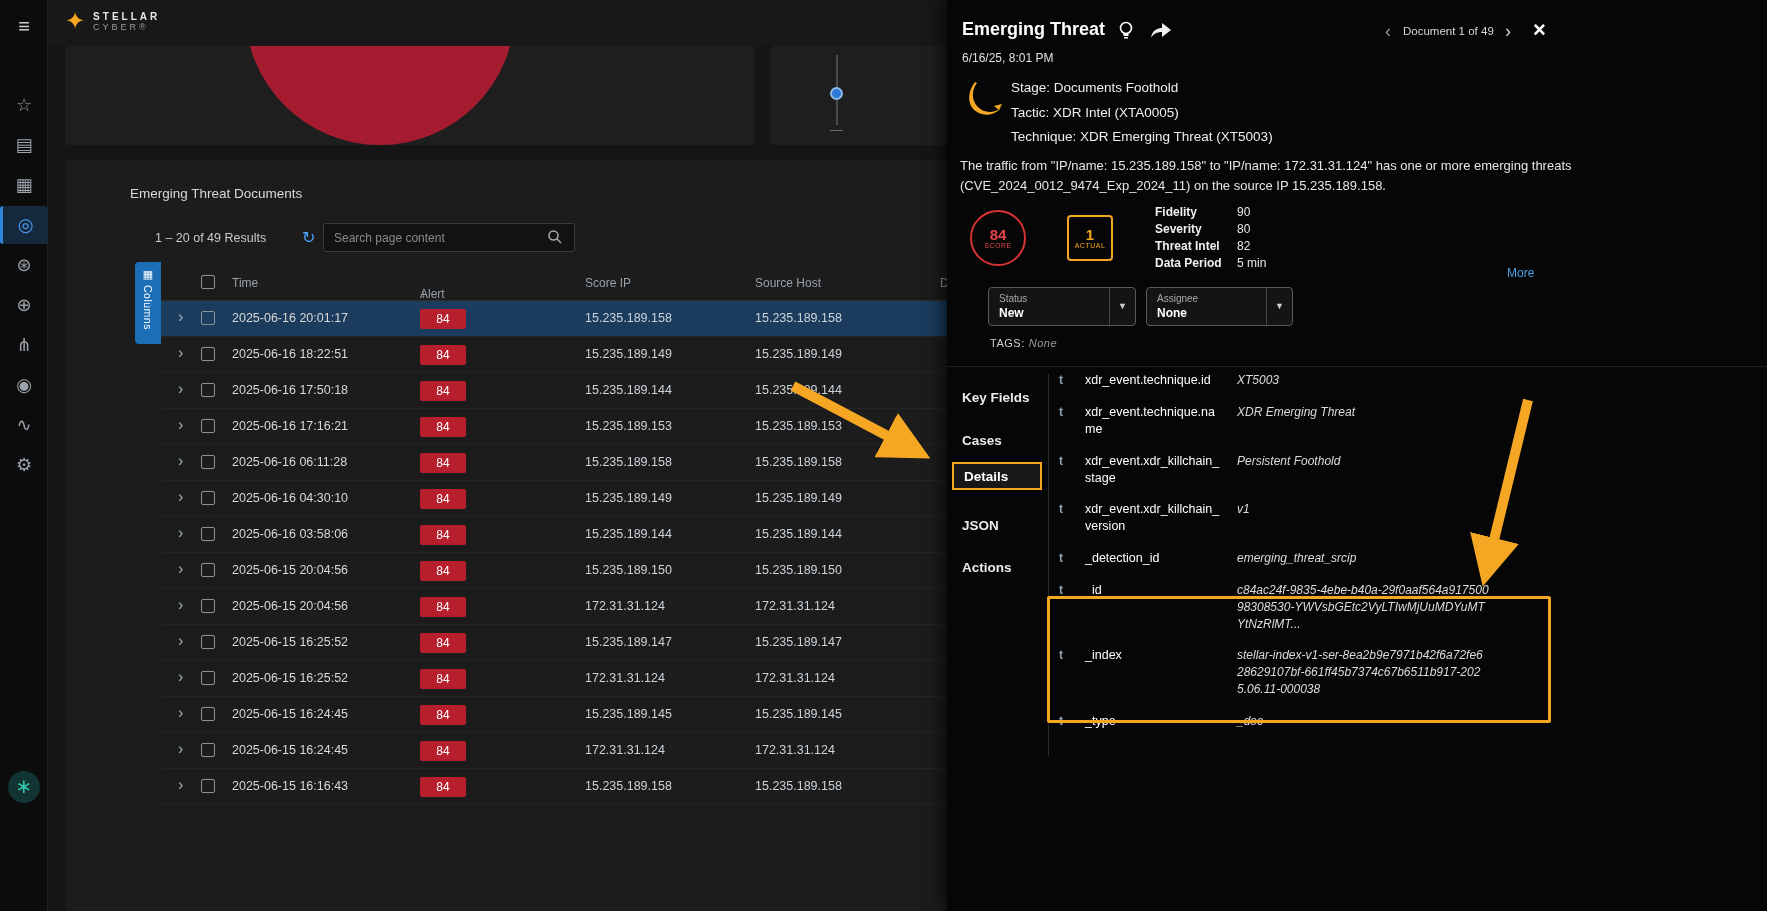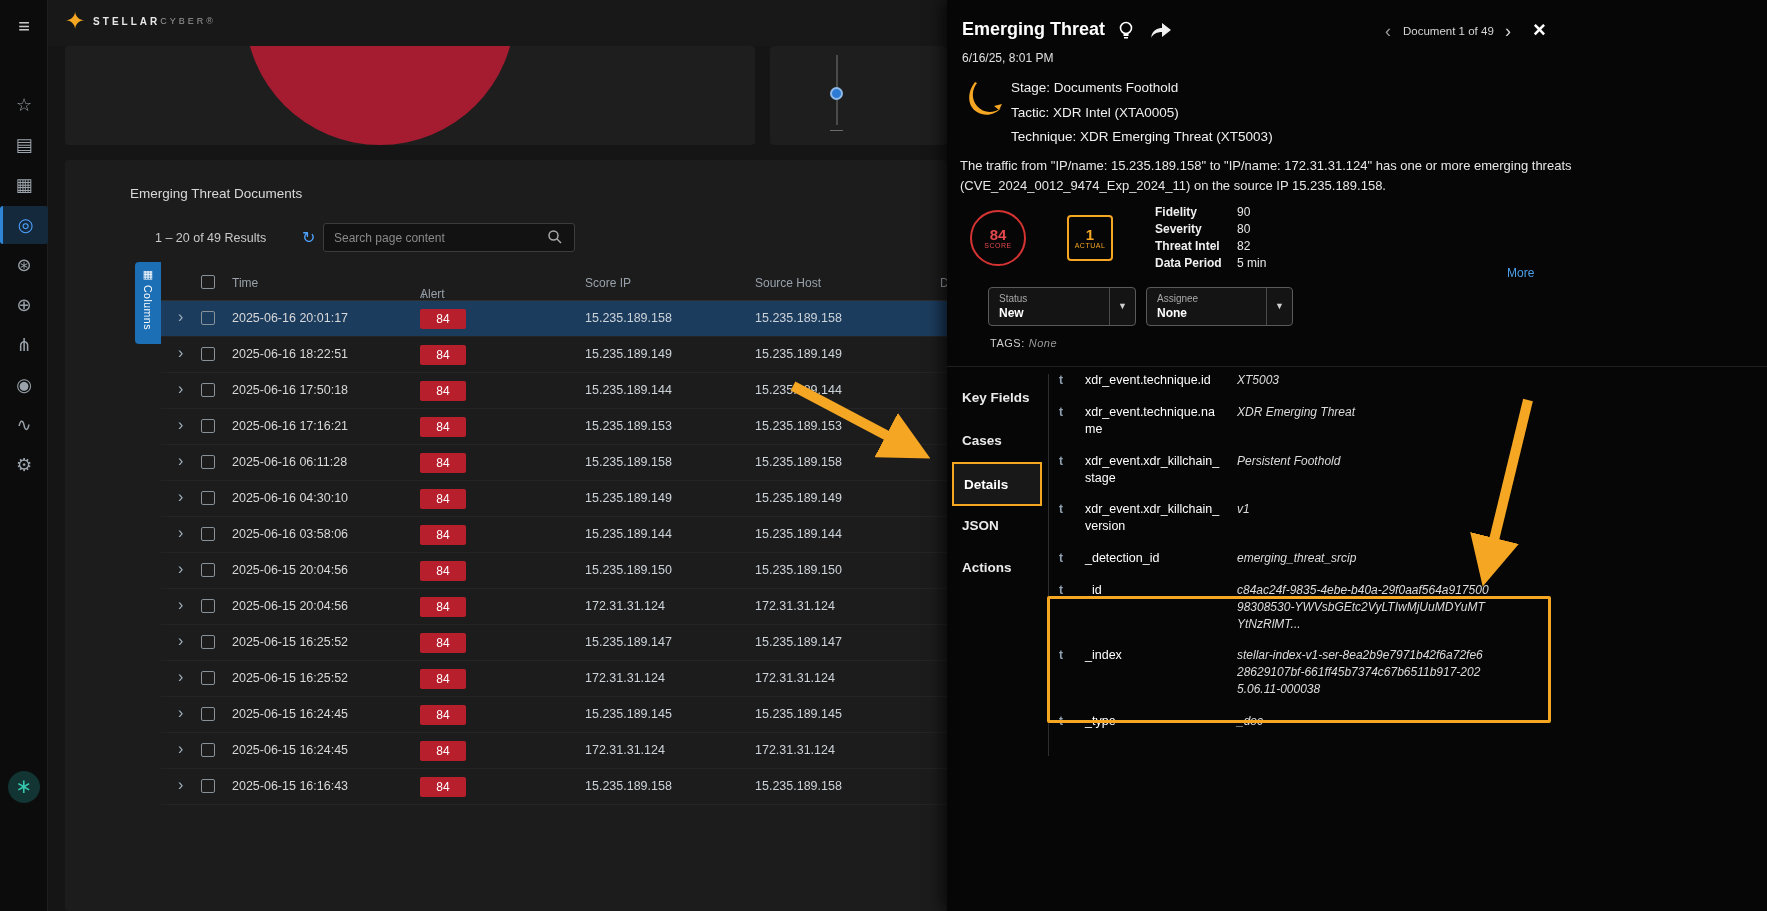--- a/index.html
+++ b/index.html
@@ -11,21 +11,21 @@
   .rail .menu{position:absolute;left:0;top:10px;width:48px;height:32px;color:#c9c9c9;font-size:20px;text-align:center;line-height:32px;cursor:pointer;}
   .rail .ritem{position:absolute;left:0;width:48px;height:38px;color:#9aa3ab;font-size:18px;text-align:center;line-height:38px;cursor:pointer;}
   .rail .ritem.active{background:#14293c;color:#4da3ff;border-left:3px solid #2f86d6;border-radius:3px;}
   .rail .assistant{position:absolute;left:8px;bottom:108px;width:32px;height:32px;border-radius:50%;background:#123432;color:#35c4ae;font-size:20px;text-align:center;line-height:30px;cursor:pointer;}
 
   
   .main{position:absolute;left:48px;top:0;width:899px;height:911px;background:#151515;overflow:hidden;}
   .topbar{position:absolute;left:0;top:0;width:100%;height:46px;background:#181818;}
   .logo{position:absolute;left:17px;top:8px;display:flex;align-items:center;gap:8px;}
   .logo .star{color:#f5a623;font-size:24px;line-height:26px;}
-  .logo .lines{display:flex;flex-direction:row;}
+  .logo .lines{display:flex;flex-direction:column;}
   .logo .l1{color:#e8e8e8;font-size:10px;letter-spacing:3px;font-weight:700;}
   .logo .l2{color:#9a9a9a;font-size:9px;letter-spacing:3px;}
 
   .chartcard{position:absolute;top:46px;background:#1e1e1e;border-radius:4px;overflow:hidden;}
   .card1{left:17px;width:690px;height:99px;}
   .redcircle{position:absolute;left:180px;top:-171px;width:270px;height:270px;border-radius:50%;background:#a51c30;}
   .card2{left:722px;width:177px;height:99px;}
   .slider-track{position:absolute;left:66px;top:9px;width:2px;height:70px;background:#4b4b4b;}
   .slider-knob{position:absolute;left:60px;top:41px;width:13px;height:13px;border-radius:50%;background:#2e7bd6;border:2px solid #8fb9e8;}
   .slider-dash{position:absolute;left:60px;top:76px;color:#777;font-size:13px;}
@@ -81,21 +81,21 @@
   .dd{position:absolute;top:287px;height:39px;background:#141414;border:1px solid #5a5a5a;border-radius:4px;cursor:pointer;}
   .dd-status{left:41px;width:148px;} .dd-assignee{left:199px;width:147px;}
   .dd .lab{position:absolute;left:10px;top:5px;color:#a8a8a8;font-size:10px;}
   .dd .val{position:absolute;left:10px;top:18px;color:#fff;font-size:12px;font-weight:700;}
   .dd .caret{position:absolute;right:0;top:0;width:26px;height:37px;border-left:1px solid #4a4a4a;color:#cfcfcf;font-size:9px;text-align:center;line-height:37px;}
   .p-tags{position:absolute;left:43px;top:337px;font-size:11px;color:#cfcfcf;letter-spacing:.5px;}
   .p-tags .none{font-style:italic;color:#9a9a9a;margin-left:4px;}
   .p-hr{position:absolute;left:0;top:366px;width:820px;height:1px;background:#1f1f1f;}
 
   .tab{position:absolute;left:15px;color:#eaeaea;font-size:13.5px;font-weight:600;cursor:pointer;}
-  .tab-box{position:absolute;left:5px;top:462px;width:90px;height:44px;border:2px solid #f5a623;background:#181818;display:flex;align-items:center;padding-left:10px;cursor:pointer;}
+  .tab-box{position:absolute;left:5px;top:462px;width:90px;height:28px;border:2px solid #f5a623;background:#181818;display:flex;align-items:center;padding-left:10px;cursor:pointer;}
   .tab-box span{color:#fff;font-size:13.5px;font-weight:600;}
   .vdiv{position:absolute;left:101px;top:374px;width:1px;height:382px;background:#2e2e2e;}
 
   .fields{position:absolute;left:112px;top:372px;width:500px;}
   .frow{display:flex;gap:12px;margin-bottom:15px;align-items:flex-start;}
   .ticon{width:14px;color:#8fa0b0;font-size:12px;font-weight:700;flex:none;line-height:16px;}
   .fkey{width:140px;flex:none;color:#fff;font-size:12.5px;line-height:1.35;word-break:break-all;}
   .fval{width:252px;flex:none;color:#dcdcdc;font-size:12px;line-height:1.4;word-break:break-all;font-style:italic;}
   .more{position:absolute;left:560px;top:266px;color:#4b9fea;font-size:12px;cursor:pointer;}
   .hl-box{position:absolute;left:100px;top:596px;width:504px;height:127px;border:3px solid #f5a623;border-radius:2px;pointer-events:none;z-index:4;}

